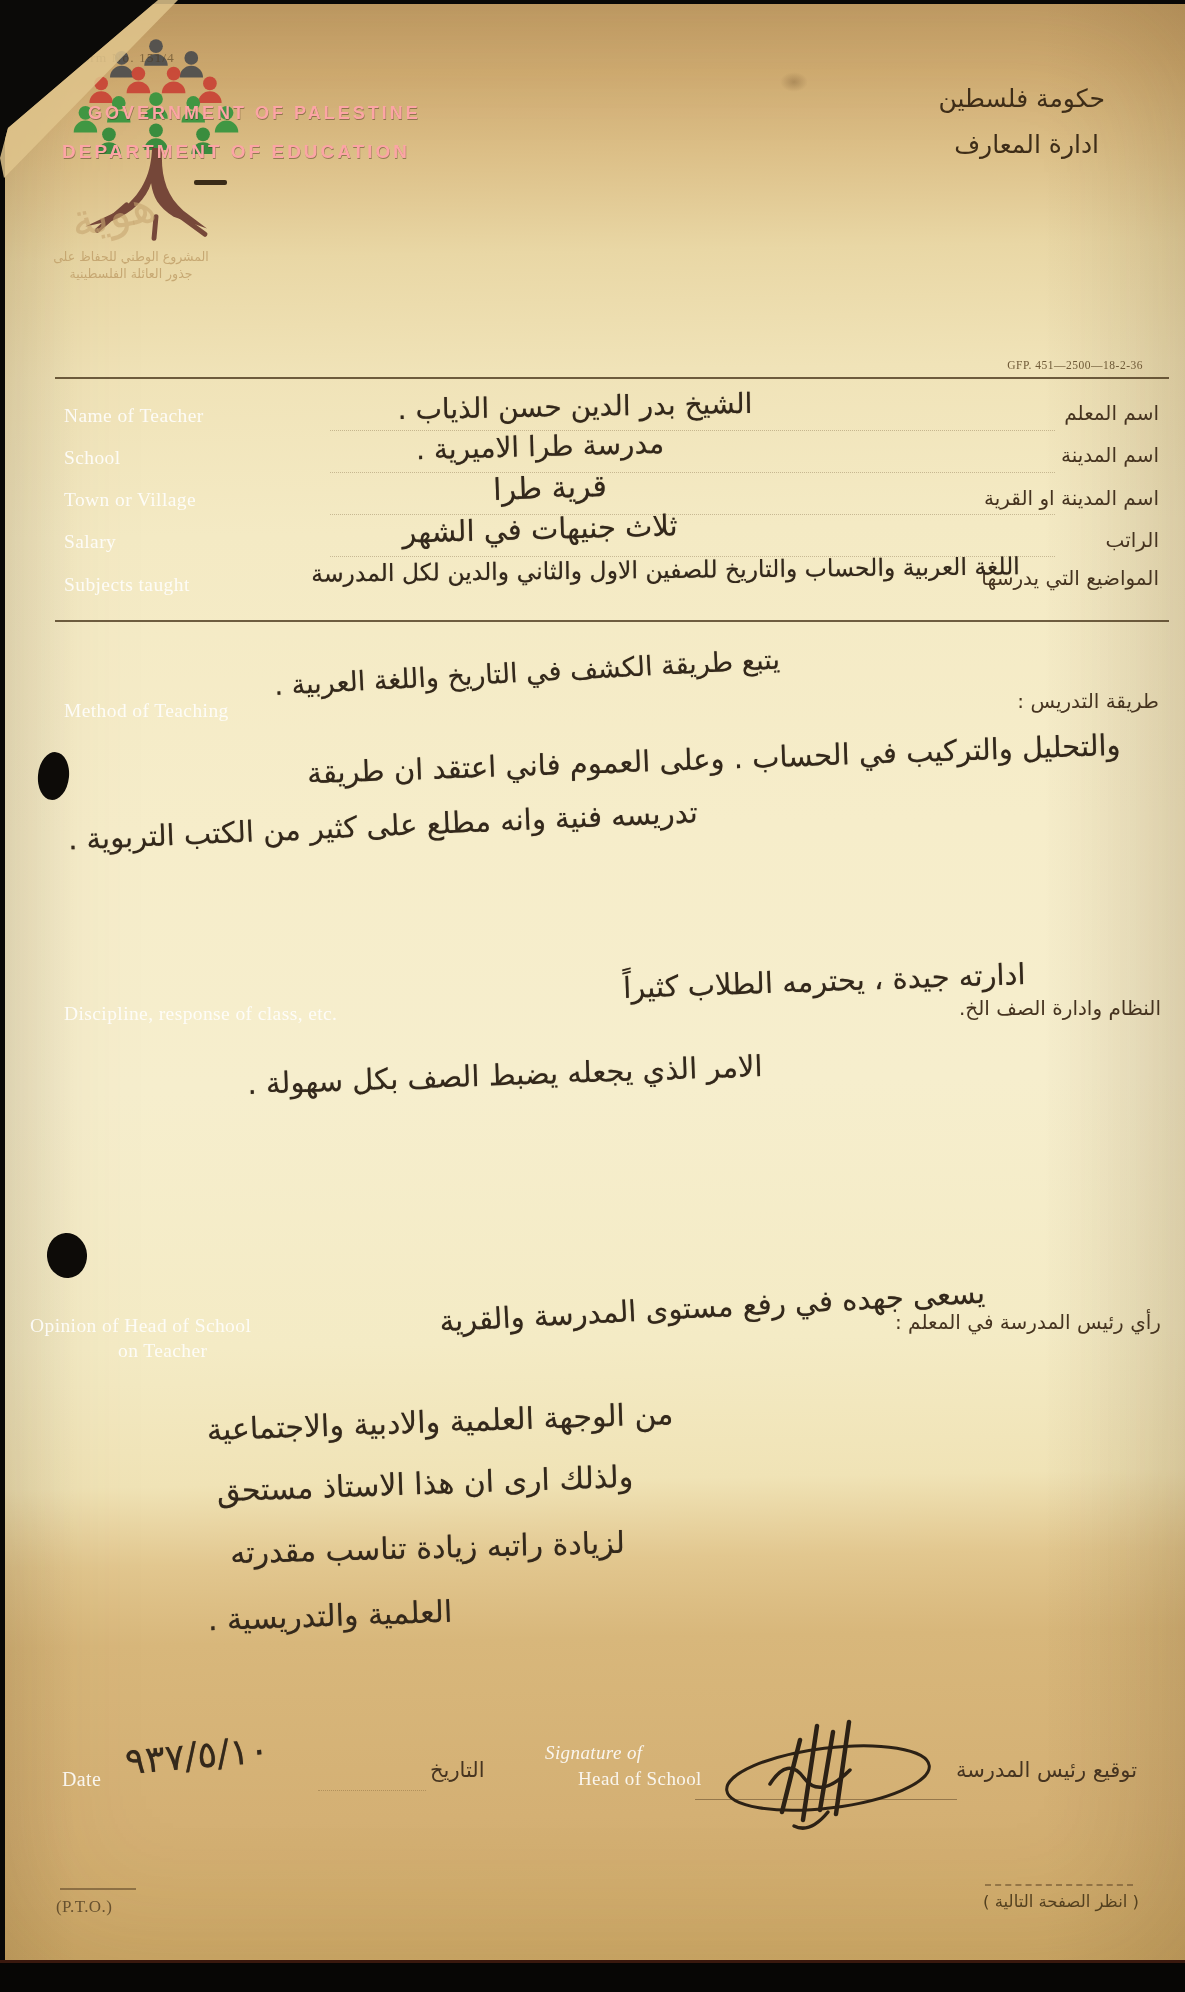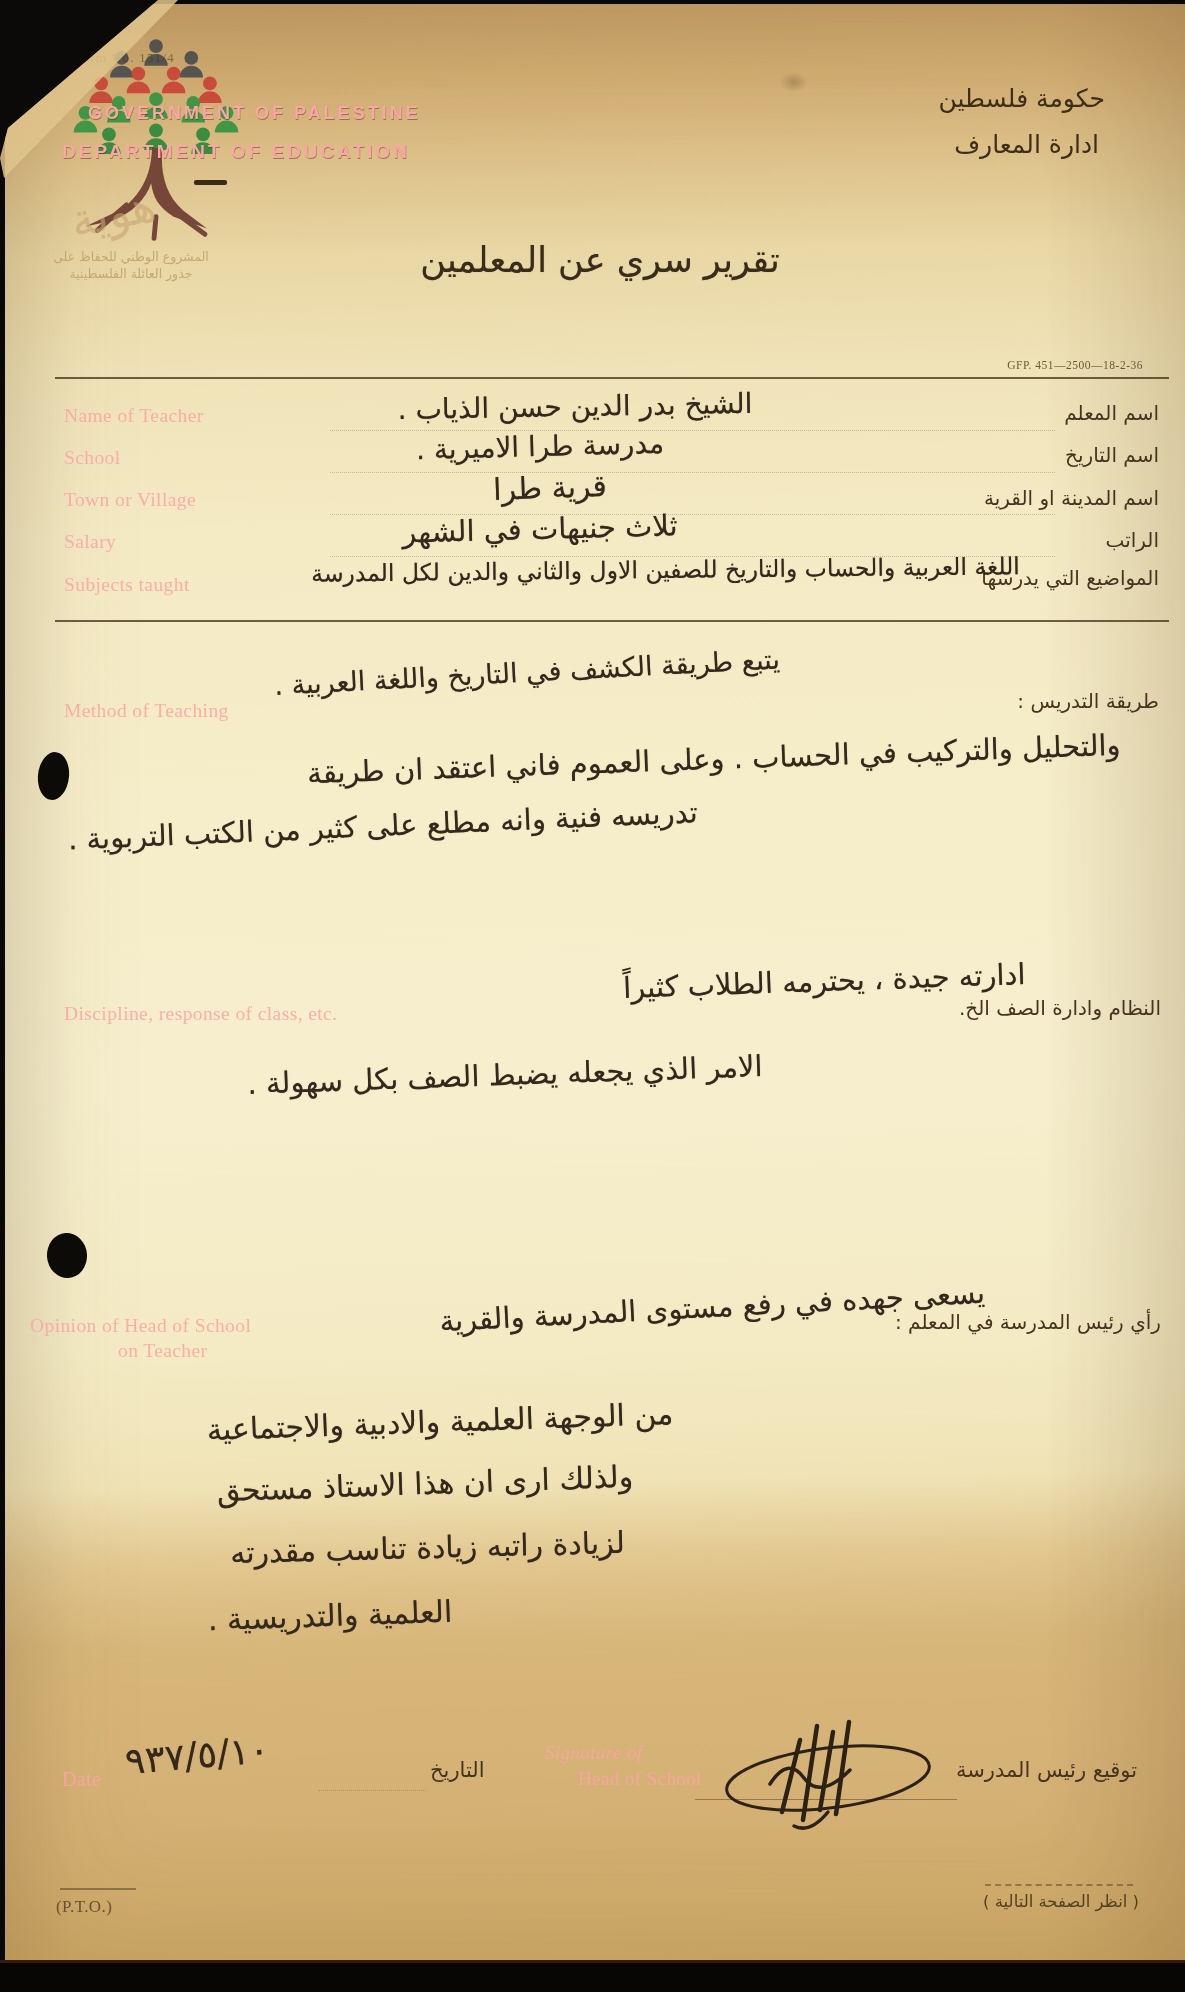--- a/index.html
+++ b/index.html
@@ -8,21 +8,21 @@
   .paper{position:absolute;left:5px;top:4px;right:0;bottom:28px;
     background:linear-gradient(179deg,
       #c29d66 0%, #d0ac72 4%, #dcbf87 8%, #e9d7a5 13%,
       #f0e3b8 19%, #f4eac4 27%, #f6edca 42%, #f6eecd 55%,
       #f4ebc5 68%, #f0e3b6 75%, #e2c78f 79%, #d8b77b 83%,
       #d4b074 92%, #cda967 100%);}
   .paper::after{content:"";position:absolute;inset:0;pointer-events:none;
     box-shadow:inset 0 0 140px rgba(110,75,30,.18);
     background:linear-gradient(90deg,rgba(60,40,15,.07),rgba(0,0,0,0) 6%,rgba(0,0,0,0) 88%,rgba(110,80,40,.12));}
   .abs{position:absolute;}
-  .en-label{font-family:"Liberation Serif",serif;color:#fca5a5;font-size:19.5px;letter-spacing:.4px;white-space:nowrap;opacity:.88;}
+  .en-label{font-family:"Liberation Serif",serif;color:#ffffff;font-size:19.5px;letter-spacing:.4px;white-space:nowrap;opacity:.88;}
   .ar-print{font-family:"DejaVu Sans",sans-serif;color:#463420;font-size:20px;direction:rtl;white-space:nowrap;}
   .hw{font-family:"DejaVu Sans",sans-serif;color:#33281b;direction:rtl;white-space:nowrap;
       text-shadow:0 0 .7px rgba(50,35,18,.55);}
   .rule{background:rgba(72,52,26,.78);height:2px;}
   .dotline{border-bottom:1.5px dotted rgba(100,72,38,.30);}
   .hdr-en{font-family:"Liberation Sans",sans-serif;font-weight:bold;color:#fca5a5;letter-spacing:3px;white-space:nowrap;
       text-shadow:.5px .5px 0 rgba(57,42,20,.45);}
   .title-en{font-family:"Liberation Serif",serif;font-weight:bold;color:#3d2e1a;font-size:34px;letter-spacing:.5px;word-spacing:7px;
       text-shadow:.6px .6px 0 rgba(61,46,26,.35);white-space:nowrap;text-align:center;}
   .punch{background:#0d0b08;border-radius:50%;}
@@ -96,36 +96,35 @@
     <div>المشروع الوطني للحفاظ على</div>
     <div>جذور العائلة الفلسطينية</div>
   </div>
 
   <div class="abs hdr-en" style="left:88px;top:103px;font-size:18px;z-index:3;">GOVERNMENT OF PALESTINE</div>
   <div class="abs hdr-en" style="left:62px;top:141px;font-size:19px;z-index:3;">DEPARTMENT OF EDUCATION</div>
   <div class="abs ar-print" style="right:80px;top:84px;font-size:25px;color:#3e2d18;">حكومة فلسطين</div>
   <div class="abs ar-print" style="right:86px;top:130px;font-size:25px;color:#3e2d18;">ادارة المعارف</div>
   <div class="abs" style="left:194px;top:180px;width:33px;height:5px;background:#3a2b17;border-radius:2px;"></div>
 
-  <div class="abs hw" style="left:340px;top:240px;width:520px;font-size:35px;text-align:center;color:#3a2c1b;">تقرير سري عن المعلمين</div>
   <div class="abs" style="right:42px;top:359px;font-size:11.5px;color:#6e5936;letter-spacing:.5px;font-family:'Liberation Serif',serif;">GFP. 451—2500—18-2-36</div>
 
   <div class="abs rule" style="left:55px;right:16px;top:377px;"></div>
 
   <div>
     <div class="abs en-label" style="left:64px;top:405px;">Name of Teacher</div>
     <div class="abs dotline" style="left:330px;right:130px;top:400px;height:30px;"></div>
     <div class="abs hw" style="left:330px;top:390px;width:490px;font-size:28px;text-align:center;transform:rotate(-1deg);z-index:4;">الشيخ بدر الدين حسن الذياب .</div>
     <div class="abs ar-print" style="right:26px;top:401px;text-align:center;">اسم المعلم</div>
   </div>
   <div>
     <div class="abs en-label" style="left:64px;top:447px;">School</div>
     <div class="abs dotline" style="left:330px;right:130px;top:442px;height:30px;"></div>
     <div class="abs hw" style="left:360px;top:430px;width:360px;font-size:28px;text-align:center;transform:rotate(-1.5deg);z-index:4;">مدرسة طرا الاميرية .</div>
-    <div class="abs ar-print" style="right:26px;top:443px;">اسم التاريخ</div>
+    <div class="abs ar-print" style="right:26px;top:443px;">اسم المدينة</div>
   </div>
   <div>
     <div class="abs en-label" style="left:64px;top:489px;">Town or Village</div>
     <div class="abs dotline" style="left:330px;right:130px;top:484px;height:30px;"></div>
     <div class="abs hw" style="left:430px;top:470px;width:240px;font-size:30px;text-align:center;transform:rotate(-2deg);z-index:4;">قرية طرا</div>
     <div class="abs ar-print" style="right:26px;top:486px;">اسم المدينة او القرية</div>
   </div>
   <div>
     <div class="abs en-label" style="left:64px;top:531px;">Salary</div>
     <div class="abs dotline" style="left:330px;right:130px;top:526px;height:30px;"></div>

